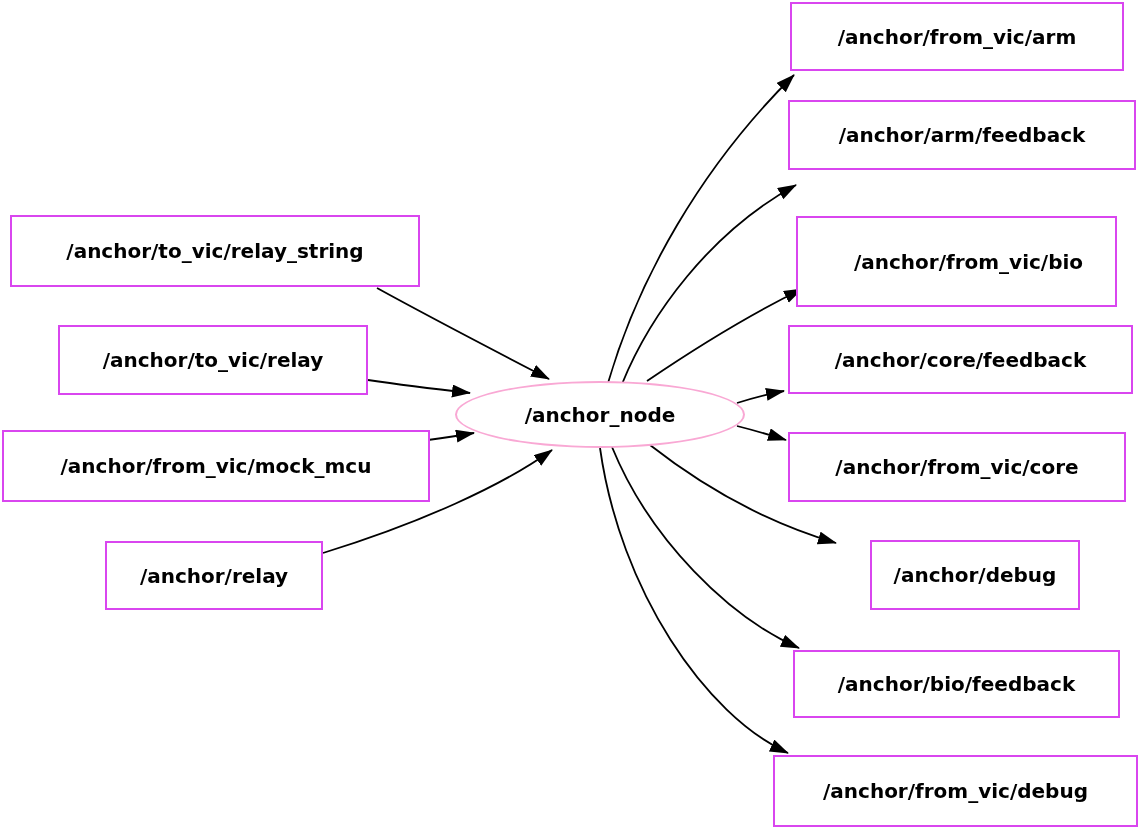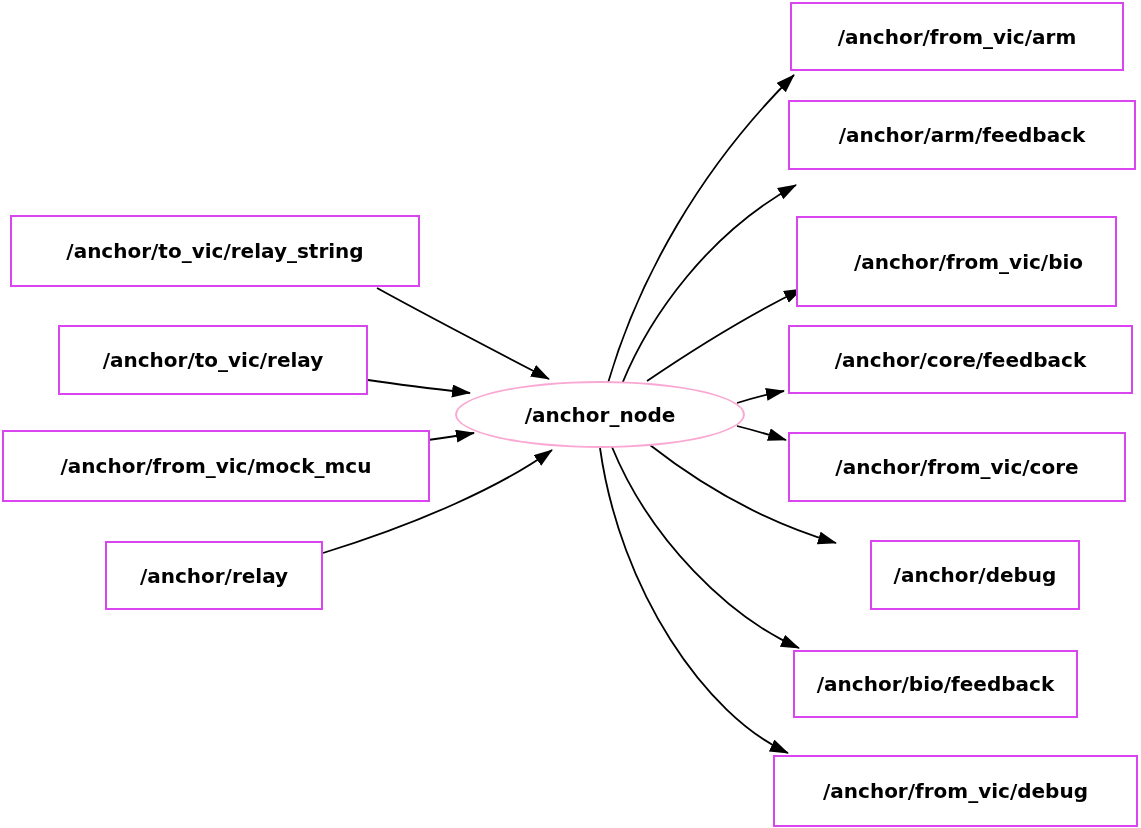--- a/index.html
+++ b/index.html
@@ -103,20 +103,20 @@
   </div>
   <div class="topic-box" style="left:788px; top:325px; width:345px; height:69px;">
     <span>/anchor/core/feedback</span>
   </div>
   <div class="topic-box" style="left:788px; top:432px; width:338px; height:70px;">
     <span>/anchor/from_vic/core</span>
   </div>
   <div class="topic-box" style="left:838px; top:540px; width:210px; height:70px;margin-left:32px;">
     <span>/anchor/debug</span>
   </div>
-  <div class="topic-box" style="left:793px; top:650px; width:285px; height:68px;align-items:center;">
+  <div class="topic-box" style="left:793px; top:650px; width:327px; height:68px;align-items:center;">
     <span>/anchor/bio/feedback</span>
   </div>
   <div class="topic-box" style="left:773px; top:755px; width:365px; height:72px;">
     <span>/anchor/from_vic/debug</span>
   </div>
 
 </div>
 
 </body></html>

